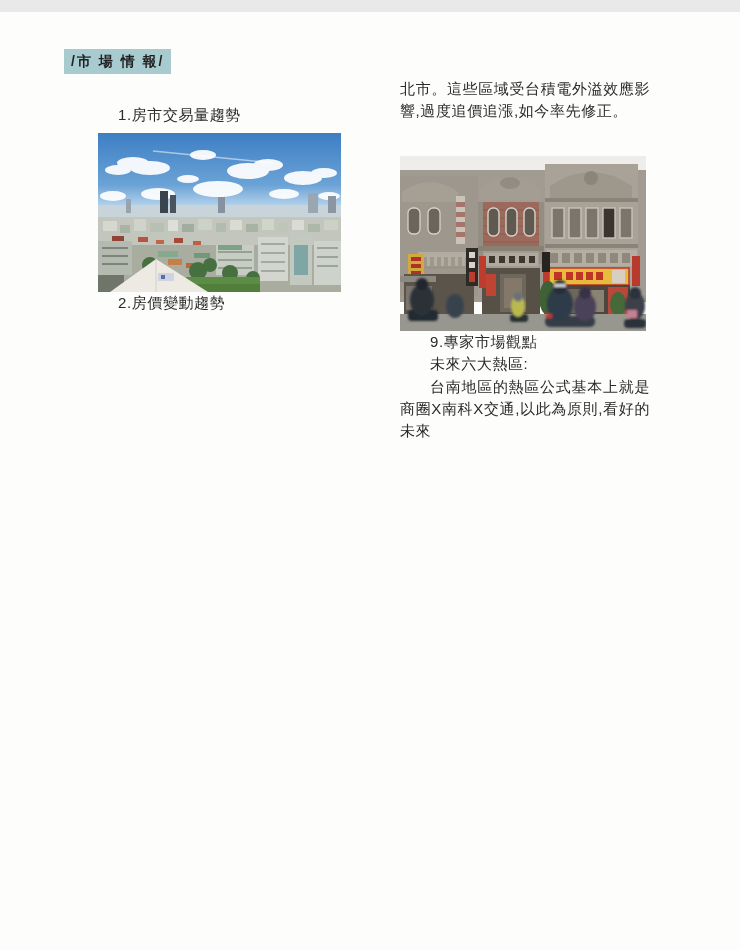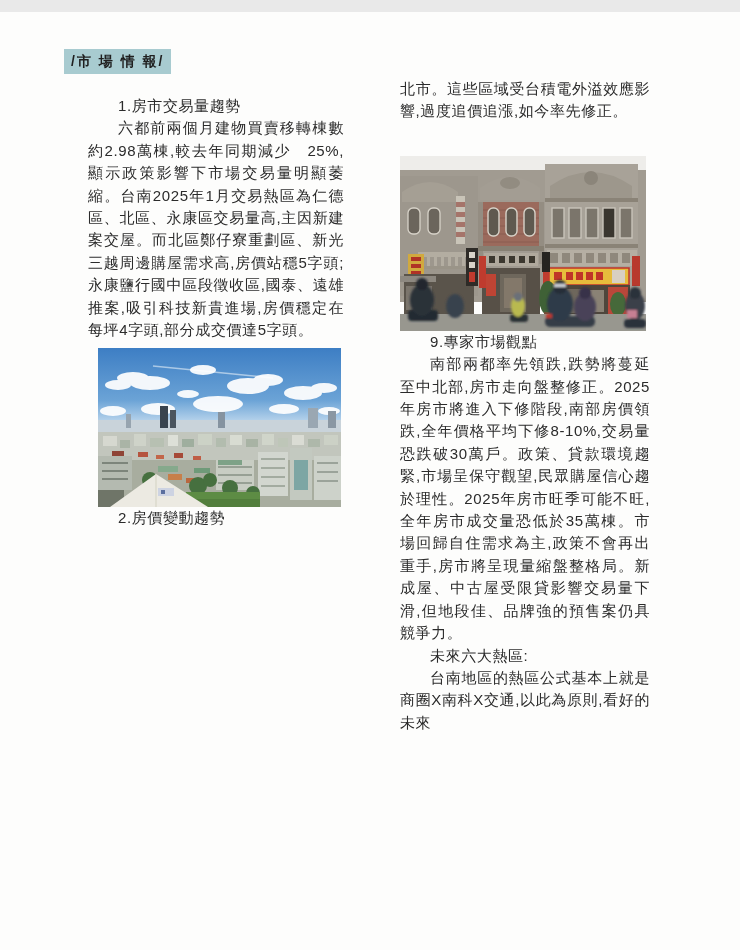--- a/index.html
+++ b/index.html
@@ -20,21 +20,21 @@
     color: #1f1f1f;
     font-size: 14px; font-weight: bold; letter-spacing: 2px;
     white-space: nowrap;
   }
   .col {
     position: absolute;
     font-size: 15px; line-height: 22.4px;
     letter-spacing: 0.6px;
     text-align: justify;
   }
-  .col-left  { left: 88px;  top: 83px; width: 256px; }
+  .col-left  { left: 88px;  top: 92px; width: 256px; }
   .col-right { left: 400px; top: 66px; width: 250px; }
   .col p { margin: 0; text-indent: 2em; }
   .col p.noindent { text-indent: 0; }
   .gap    { margin-top: 22.4px; }
   .gap23  { margin-top: 23px; }
   .gap33  { margin-top: 33px; }
   .gap19  { margin-top: 19px; }
   .gap11  { margin-top: 11px; }
   .photo { display: block; font-size: 0; line-height: 0; }
   .photo1 { margin: 7px 0 0 10px; width: 243px; height: 159px; }
@@ -48,21 +48,20 @@
 </style>
 </head>
 <body>
 
 <div class="page">
 
   <div class="tag">/市 場 情 報/</div>
 
   <div class="col col-left">
     <p>1.房市交易量趨勢</p>
-    <p>六都前兩個月建物買賣移轉棟數約2.98萬棟,較去年同期減少　25%,顯示政策影響下市場交易量明顯萎縮。台南2025年1月交易熱區為仁德區、北區、永康區交易量高,主因新建案交屋。而北區鄭仔寮重劃區、新光三越周邊購屋需求高,房價站穩5字頭;永康鹽行國中區段徵收區,國泰、遠雄推案,吸引科技新貴進場,房價穩定在每坪4字頭,部分成交價達5字頭。</p>
 
     <div class="photo photo1">
       <svg width="243" height="159" viewBox="0 0 243 159" xmlns="http://www.w3.org/2000/svg">
         <defs>
           <linearGradient id="sky1" x1="0" y1="0" x2="0" y2="1">
             <stop offset="0" stop-color="#3d7ec4"></stop>
             <stop offset="0.62" stop-color="#6ba3d6"></stop>
             <stop offset="1" stop-color="#dcebf6"></stop>
           </linearGradient>
         </defs>
@@ -312,19 +311,18 @@
           <rect x="146" y="158" width="6" height="4" fill="#c0392b"></rect>
           <ellipse cx="235" cy="150" rx="10" ry="14" fill="#3a3f4a"></ellipse>
           <circle cx="235" cy="137" r="6" fill="#2c313a"></circle>
           <rect x="227" y="154" width="10" height="8" fill="#c77f93"></rect>
           <rect x="224" y="163" width="22" height="9" rx="4" fill="#2b323b"></rect>
         </g>
       </svg>
     </div>
 
     <p class="gap11">9.專家市場觀點</p>
-    <p>南部兩都率先領跌,跌勢將蔓延至中北部,房市走向盤整修正。2025年房市將進入下修階段,南部房價領跌,全年價格平均下修8-10%,交易量恐跌破30萬戶。政策、貸款環境趨緊,市場呈保守觀望,民眾購屋信心趨於理性。2025年房市旺季可能不旺,全年房市成交量恐低於35萬棟。市場回歸自住需求為主,政策不會再出重手,房市將呈現量縮盤整格局。新成屋、中古屋受限貸影響交易量下滑,但地段佳、品牌強的預售案仍具競爭力。</p>
     <p class="gap19">未來六大熱區:</p>
     <p>台南地區的熱區公式基本上就是商圈X南科X交通,以此為原則,看好的未來</p>
   </div>
 
   <div class="page-number">20</div>
 </div>
 
 </body></html>

